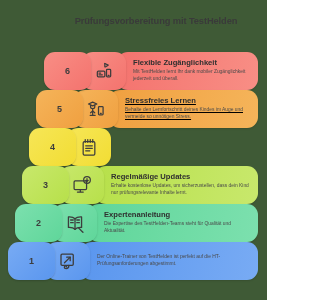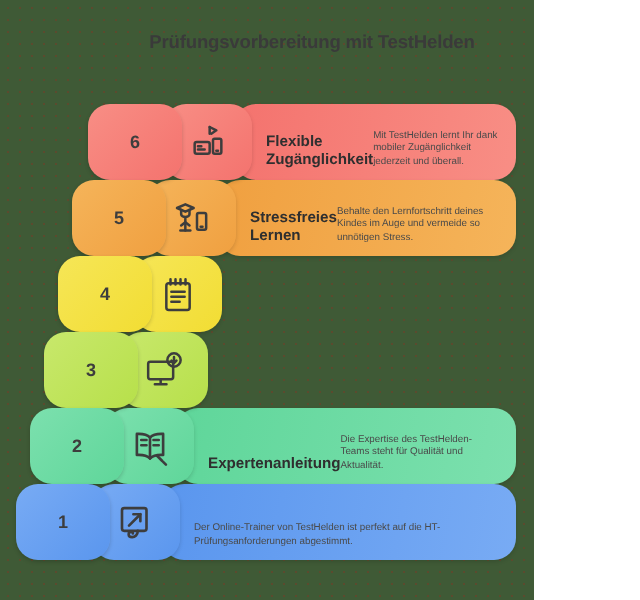--- a/index.html
+++ b/index.html
@@ -76,22 +76,22 @@
   .body {
     position: relative;
     flex: 1 1 auto;
     margin-left: -9px;
     margin-right: 9px;
     border-radius: 11px;
     padding: 4px 8px 4px 16px;
     box-shadow: 0 1px 2px rgba(0,0,0,0.13);
     z-index: 1;
     display: flex;
+    flex-direction: column;
     justify-content: center;
-    align-items: flex-end;
   }
   .hdr {
     font-size: 7.6px;
     font-weight: bold;
     color: #2f2f2f;
     line-height: 1.1;
     margin-bottom: 2px;
   }
   .desc {
     font-size: 4.9px;
@@ -142,21 +142,21 @@
             <path d="M3 6l5-2.2L13 6l-5 2.2L3 6z"></path>
             <path d="M5.5 7.2v2.6c0 .9 1.2 1.6 2.5 1.6s2.5-.7 2.5-1.6V7.2"></path>
             <path d="M8 12.5v7"></path>
               <path d="M5 19.5h6"></path>
               <path d="M8 14.5l-2.5 2M8 14.5l2.5 2"></path>
             <rect x="15" y="9" width="5.5" height="10" rx="1"></rect>
             <path d="M17.2 17.2h1.1"></path>
           </svg>
         </span>
       </div>
-      <div class="body" style="background: linear-gradient(100deg, rgb(240, 160, 64), rgb(245, 180, 90));">
+      <div class="body" style="background: linear-gradient(100deg, rgb(240, 160, 64), rgb(245, 180, 90)); text-decoration: underline;">
         <div class="hdr">Stressfreies Lernen</div>
         <div class="desc">Behalte den Lernfortschritt deines Kindes im Auge und vermeide so unnötigen Stress.</div>
       </div>
     </div>
 
     <div class="row" data-idx="2">
       <div class="cap" style="background: linear-gradient(135deg, rgb(246, 230, 87), rgb(242, 221, 51));">
         <span>4</span>
       </div>
       <div class="iconcell" style="background: linear-gradient(135deg, rgb(246, 230, 87), rgb(242, 221, 51));">
@@ -176,20 +176,24 @@
       </div>
       <div class="iconcell" style="background: linear-gradient(135deg, rgb(200, 232, 108), rgb(183, 224, 74));">
         <span class="ico">
           <svg width="22" height="20" viewBox="0 0 24 24" fill="none" stroke="#3d3d3d" stroke-width="1.5" stroke-linecap="round" stroke-linejoin="round">
             <rect x="2.5" y="7" width="15" height="10.5" rx="1.3"></rect>
             <path d="M10 17.5v3M6.5 20.5h7"></path>
             <circle cx="18" cy="6" r="4"></circle>
             <path d="M18 4.2v3.4M16.5 6.4L18 7.8 19.5 6.4"></path>
           </svg>
         </span>
+      </div>
+      <div class="body" style="background: linear-gradient(100deg, rgb(183, 224, 74), rgb(200, 232, 108));">
+        <div class="hdr">Regelmäßige Updates</div>
+        <div class="desc">Erhalte kostenlose Updates, um sicherzustellen, dass dein Kind nur prüfungsrelevante Inhalte lernt.</div>
       </div>
     </div>
 
     <div class="row" data-idx="4">
       <div class="cap" style="background: linear-gradient(135deg, rgb(124, 224, 174), rgb(95, 214, 154));">
         <span>2</span>
       </div>
       <div class="iconcell" style="background: linear-gradient(135deg, rgb(124, 224, 174), rgb(95, 214, 154));">
         <span class="ico">
           <svg width="22" height="21" viewBox="0 0 24 24" fill="none" stroke="#3d3d3d" stroke-width="1.5" stroke-linecap="round" stroke-linejoin="round">

